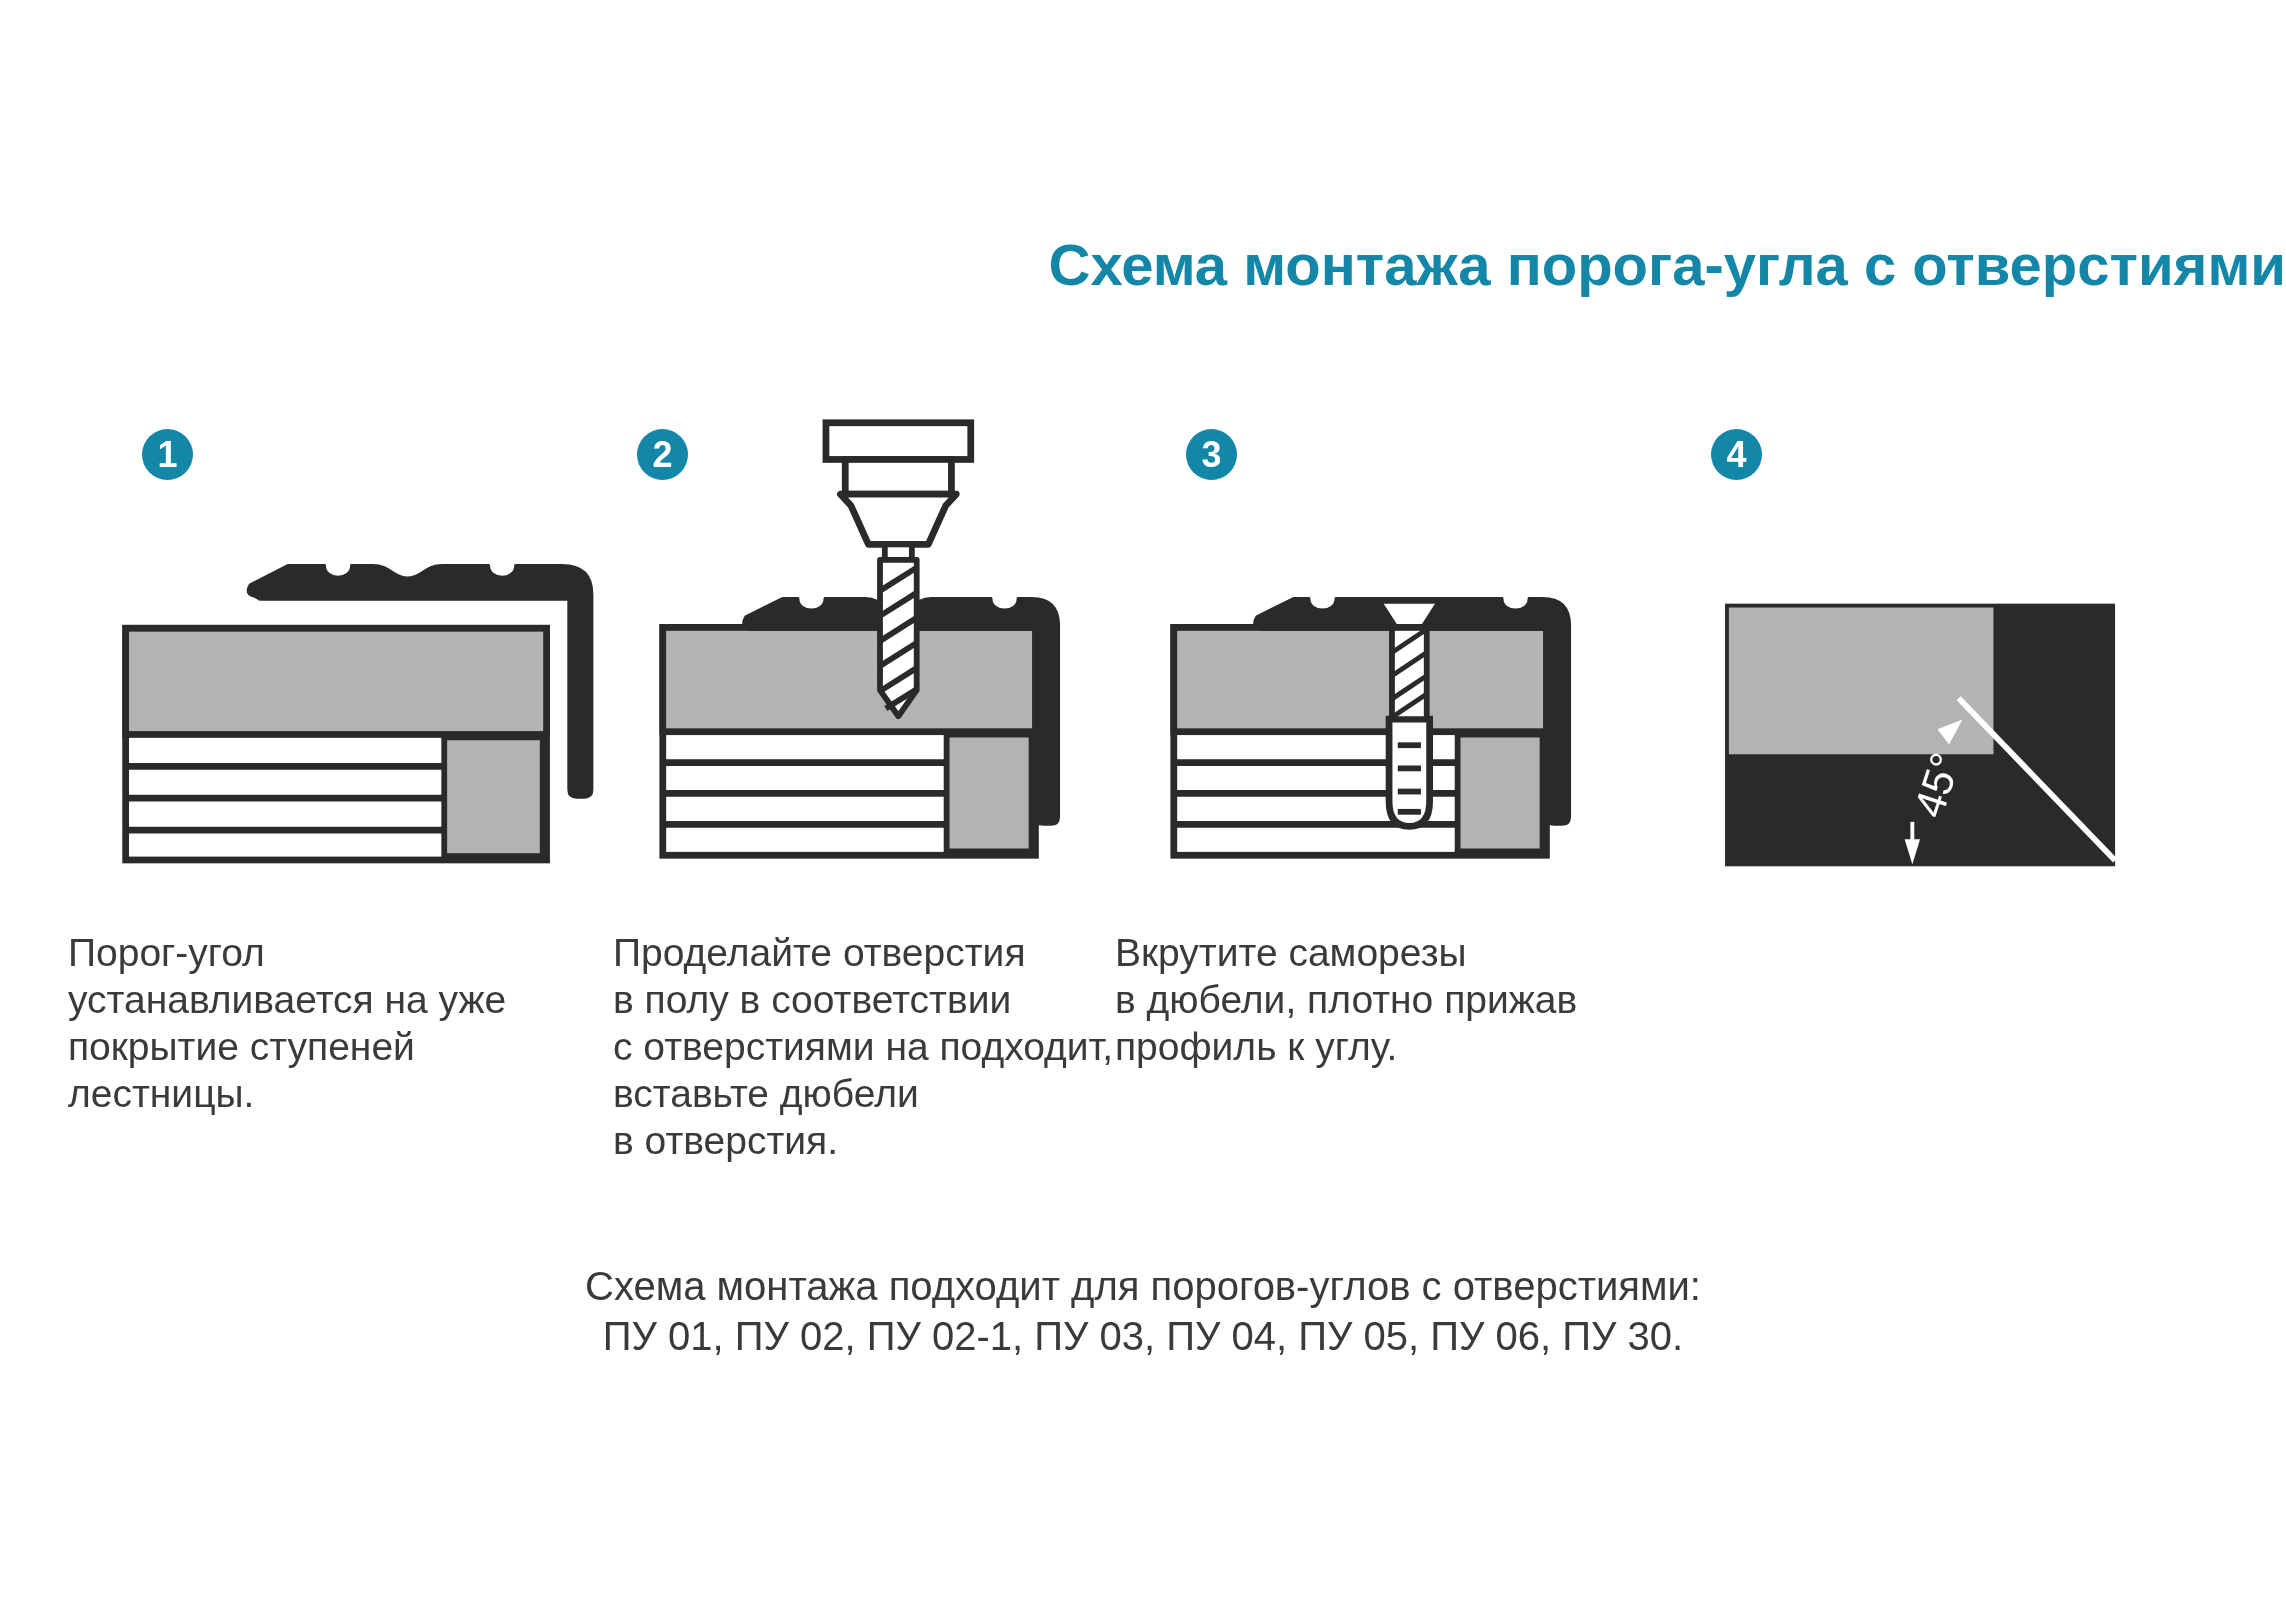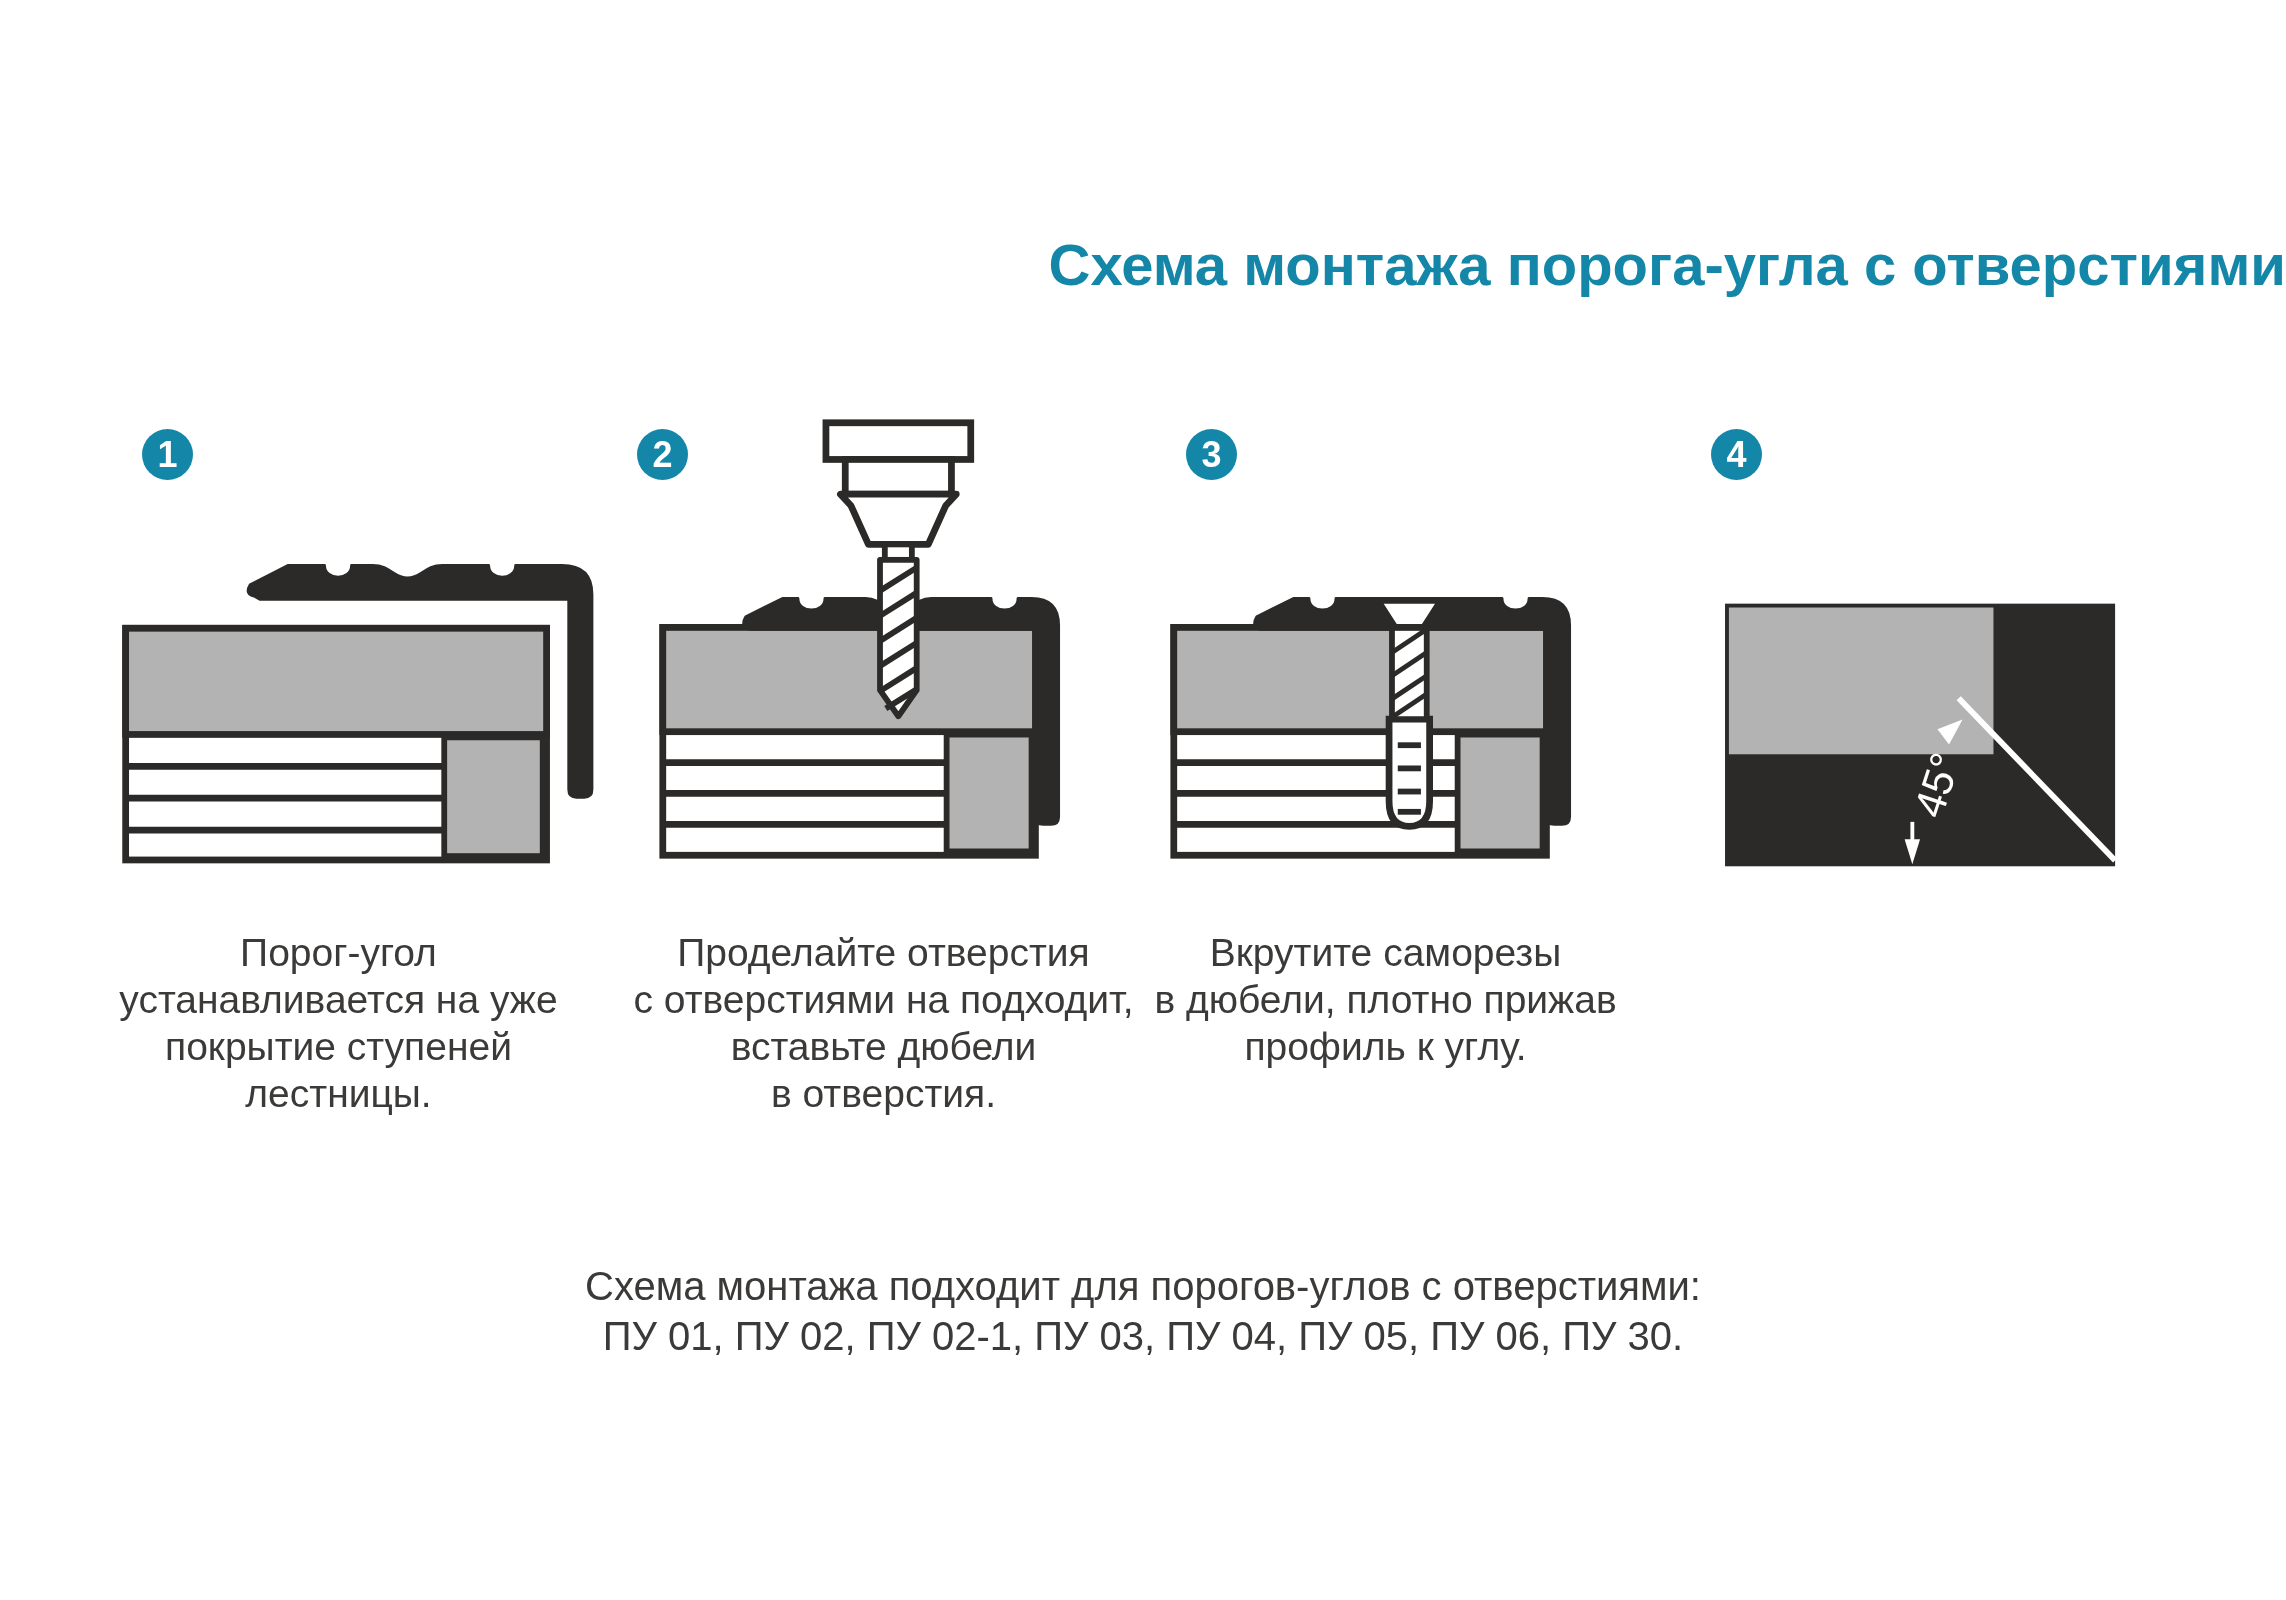--- a/index.html
+++ b/index.html
@@ -18,21 +18,21 @@
   }
   .badge{
     position:absolute;width:51px;height:51px;border-radius:50%;
     background:#1487a9;color:#ffffff;
     display:flex;align-items:center;justify-content:center;
     font-size:36px;font-weight:700;
   }
   .fig{position:absolute;}
   .caption{
     position:absolute;width:541px;
-    text-align:center;
+    text-align:left;
     font-size:39px;line-height:47px;
     color:#3b3a39;
   }
   .footer{
     position:absolute;left:0;top:1261px;width:100%;
     text-align:center;
     font-size:40px;line-height:50px;
     color:#3b3a39;
   }
 </style>
@@ -94,20 +94,21 @@
         <line x1="231" y1="234" x2="269" y2="210" stroke="#2b2a29" stroke-width="6"></line>
         <line x1="231" y1="260" x2="269" y2="236" stroke="#2b2a29" stroke-width="6"></line>
         <line x1="231" y1="286" x2="269" y2="262" stroke="#2b2a29" stroke-width="6"></line>
         <line x1="237" y1="304" x2="269" y2="284" stroke="#2b2a29" stroke-width="6"></line>
       </g>
     </g>
   </svg>
 
   <div class="caption" style="left:613px;top:929px">
     <div>Проделайте отверстия</div>
+    <div>в полу в соответствии</div>
     <div>с отверстиями на подходит,</div>
     <div>вставьте дюбели</div>
     <div>в отверстия.</div>
   </div>
 
   <div class="badge" style="left:1186px;top:429px">3</div>
 
   <svg class="fig" style="left:1168px;top:415px" width="502" height="449" viewBox="0 0 520 465">
 
     <g>

